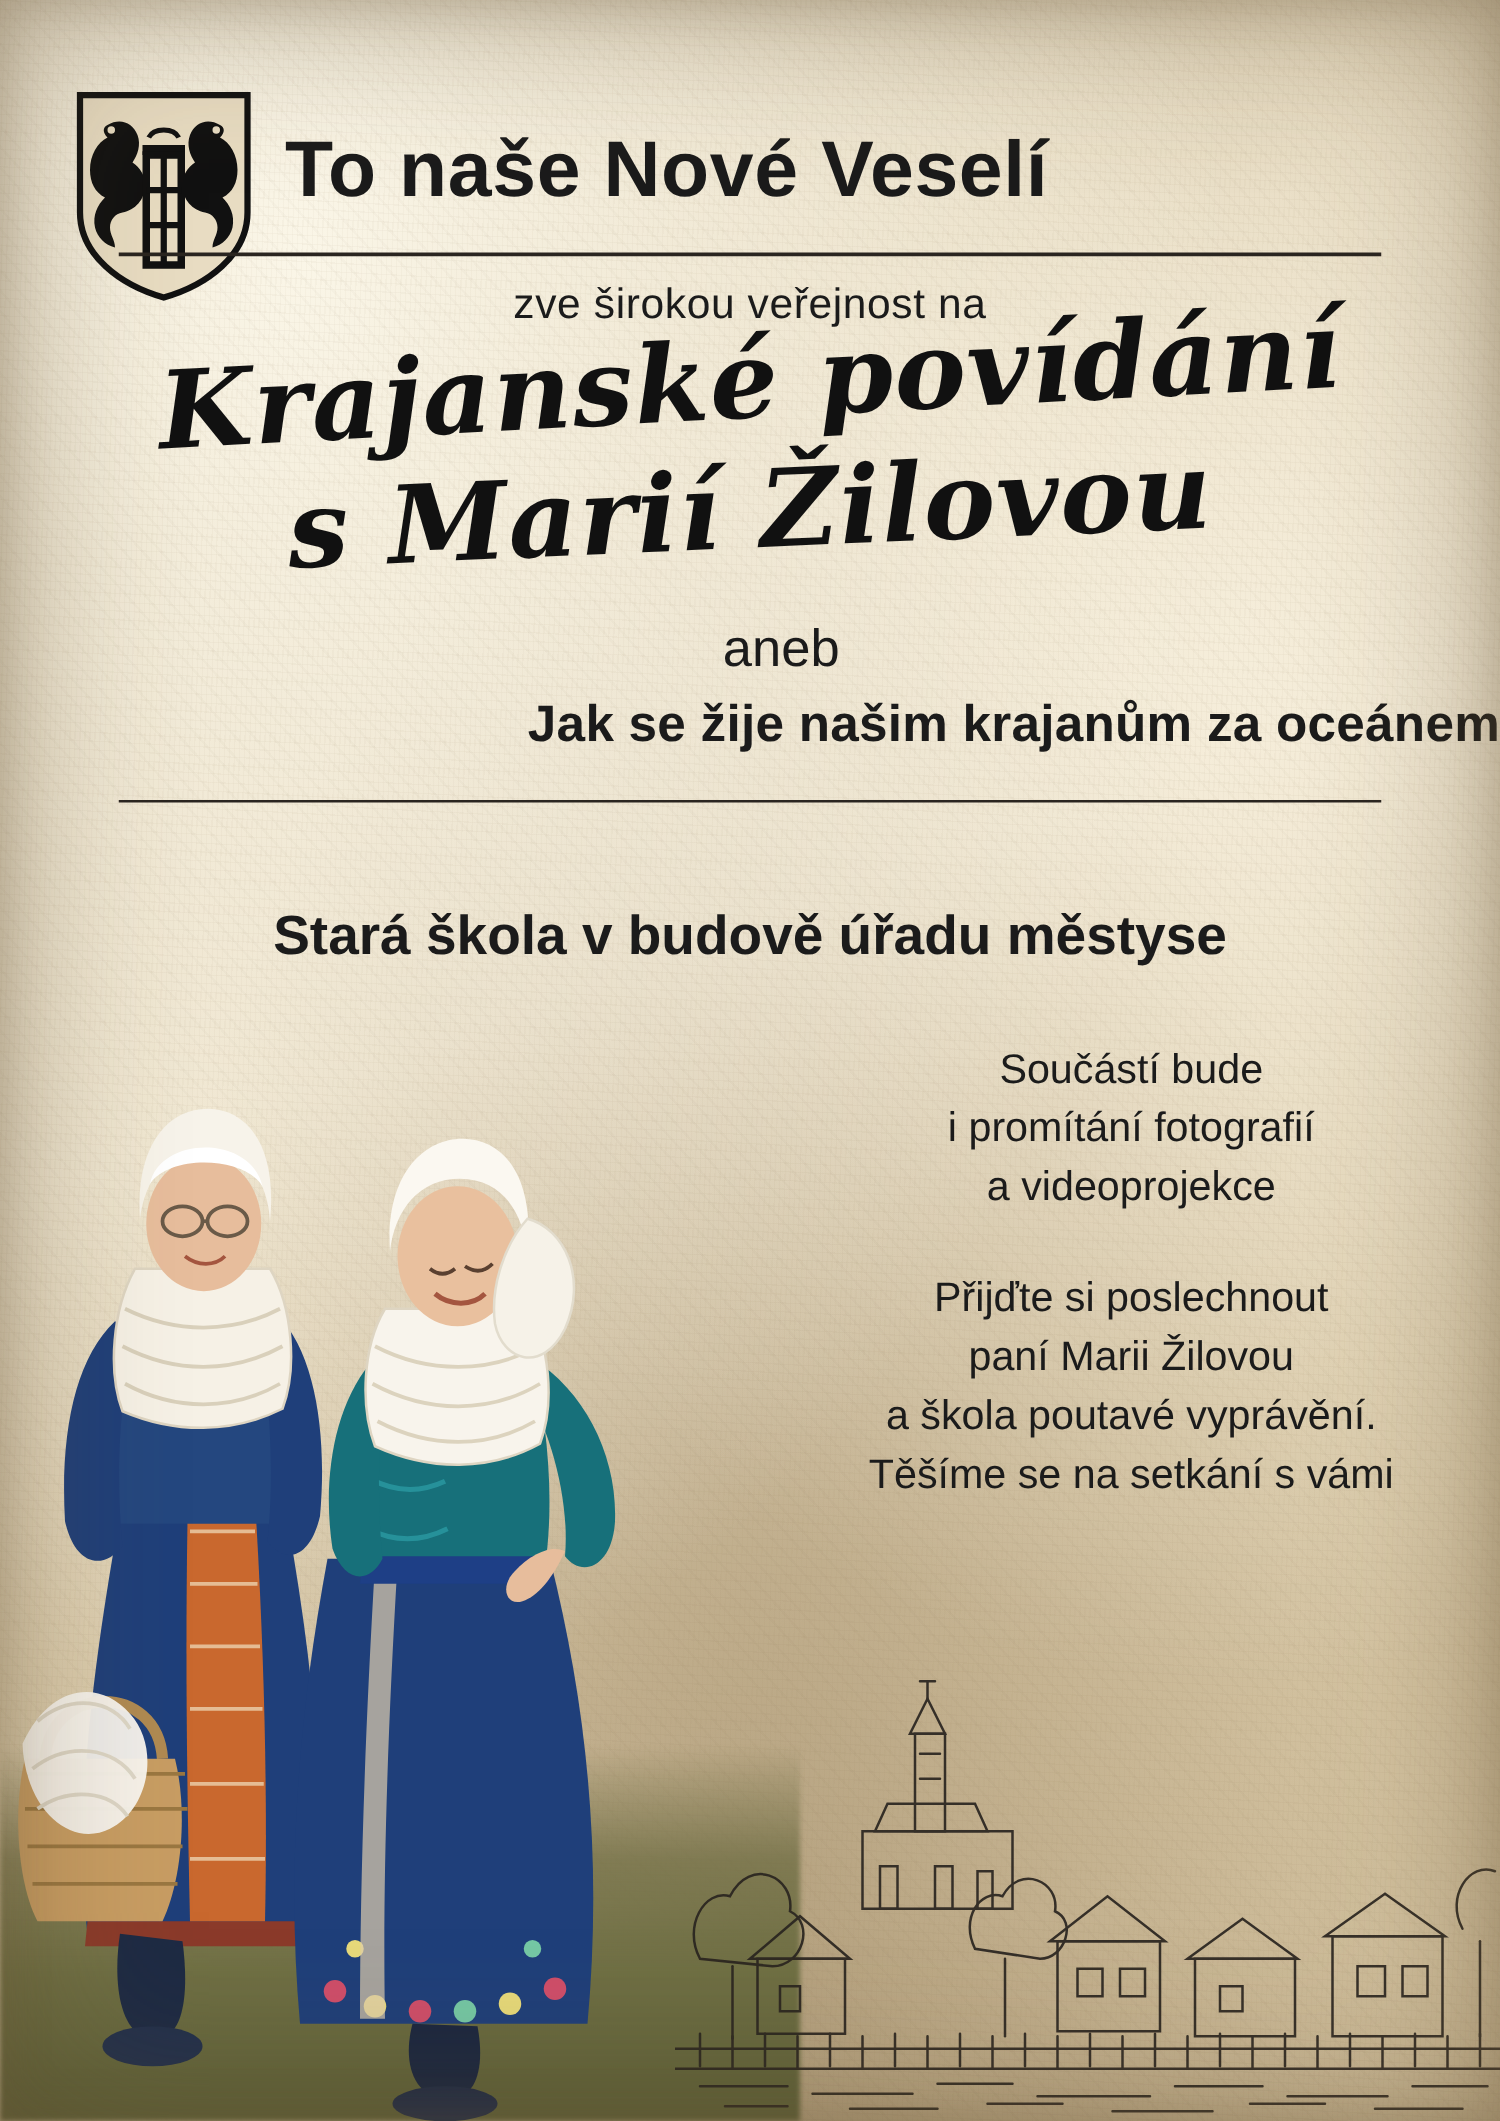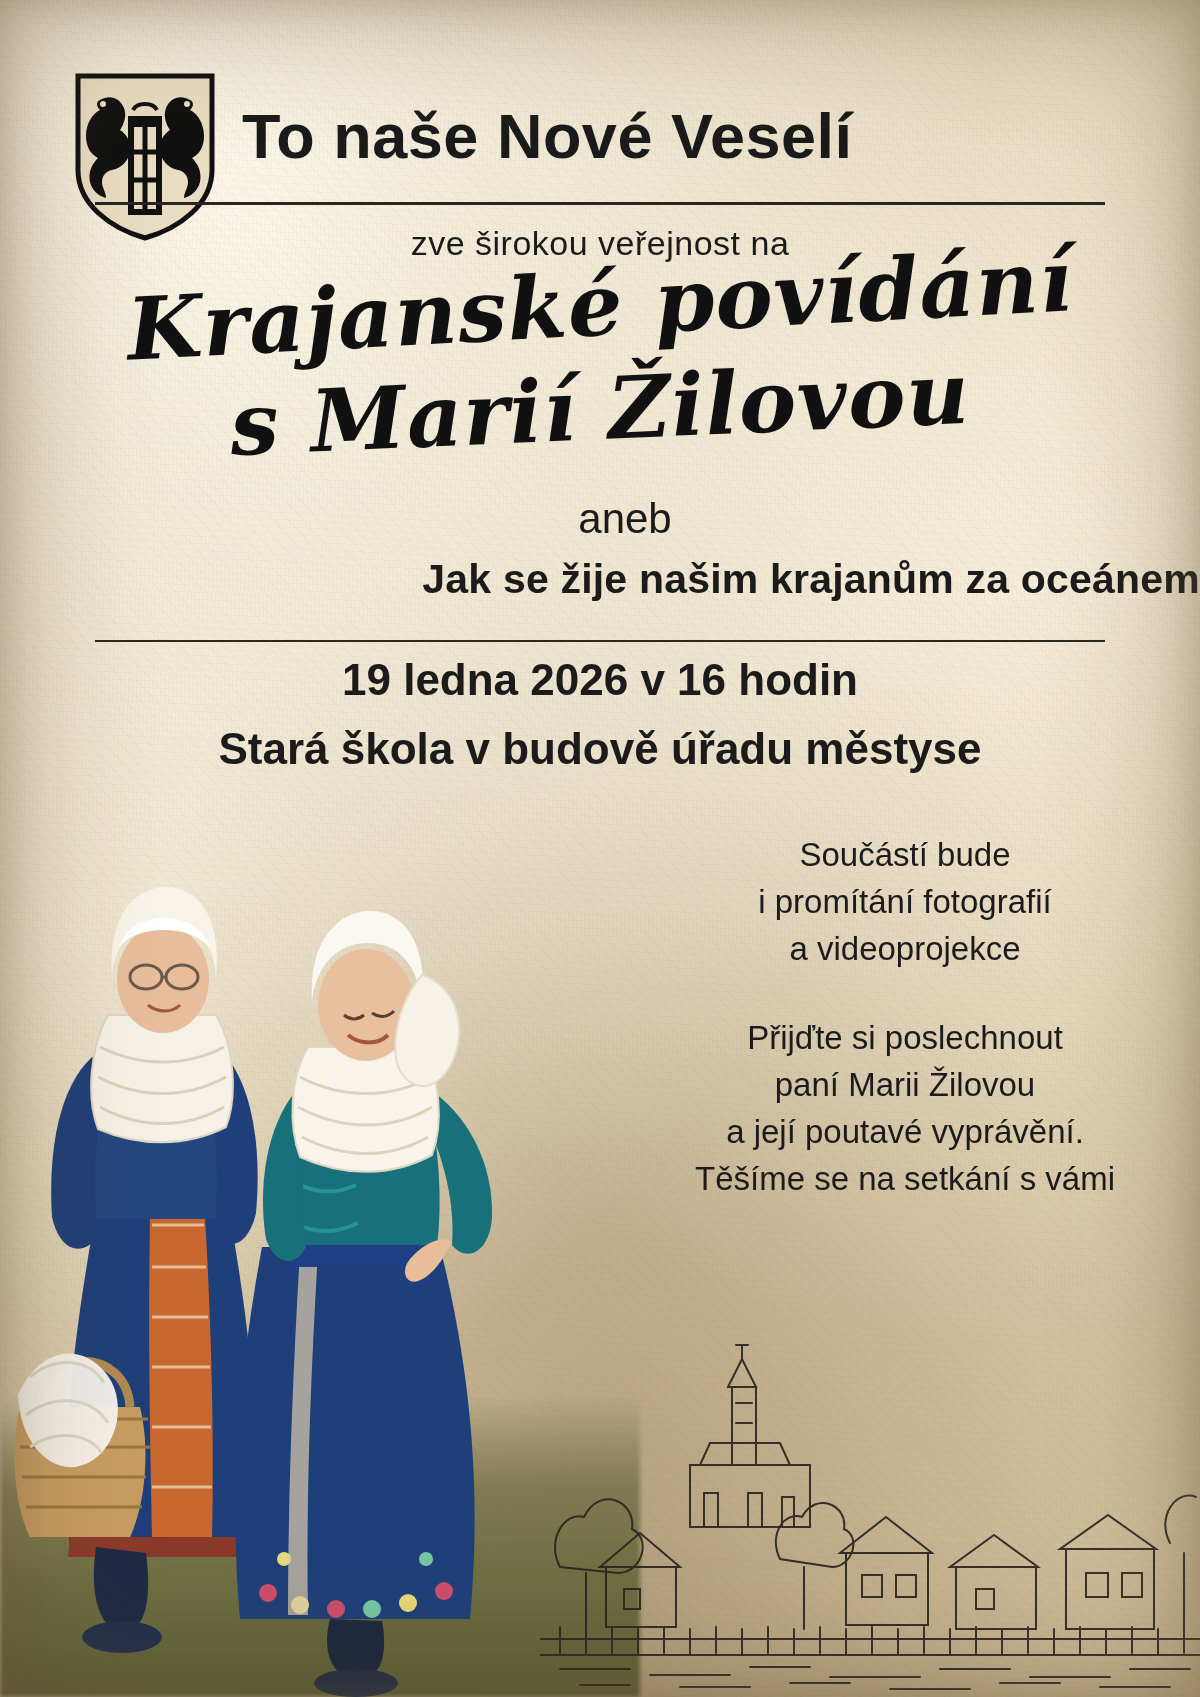--- a/index.html
+++ b/index.html
@@ -41,21 +41,21 @@
 
   
   .header {
     position: absolute;
     top: 62px;
     left: 0;
     width: 100%;
     display: flex;
     align-items: flex-start;
     justify-content: flex-start;
-    padding-left: 70px;
+    padding-left: 56px;
     box-sizing: border-box;
   }
   .crest {
     width: 150px;
     height: 172px;
     flex: none;
     margin-top: 8px;
   }
   .title-main {
     font-size: 63px;
@@ -223,31 +223,30 @@
     <div class="script1">Krajanské povídání</div>
     <div class="script2">s Marií Žilovou</div>
   </div>
 
   <div class="aneb">aneb</div>
 
   <div class="subtitle">Jak se žije našim krajanům za oceánem</div>
 
   <div class="rule rule-mid"></div>
 
-  <div class="when">19 ledna 2026 v 16 hodin</div>
 
   <div class="where">Stará škola v budově úřadu městyse</div>
 
   <div class="note note-a" style="white-space: pre-line;">Součástí bude
 i promítání fotografií
 a videoprojekce</div>
 
   <div class="note note-b" style="white-space: pre-line;">Přijďte si poslechnout
 paní Marii Žilovou
-a její poutavé vyprávění.
+a škola poutavé vyprávění.
 Těšíme se na setkání s vámi</div>
 
   <div class="grass"></div>
 
   <svg class="photo" viewBox="0 0 620 950">
 
     <g>
 
       <path d="M95 470 C70 610 60 720 70 800 L255 800 C262 700 250 580 230 470 Z" fill="#1f3f7a"></path>
       <path d="M70 790 L255 790 L258 810 L68 810 Z" fill="#8b3a2a"></path>

